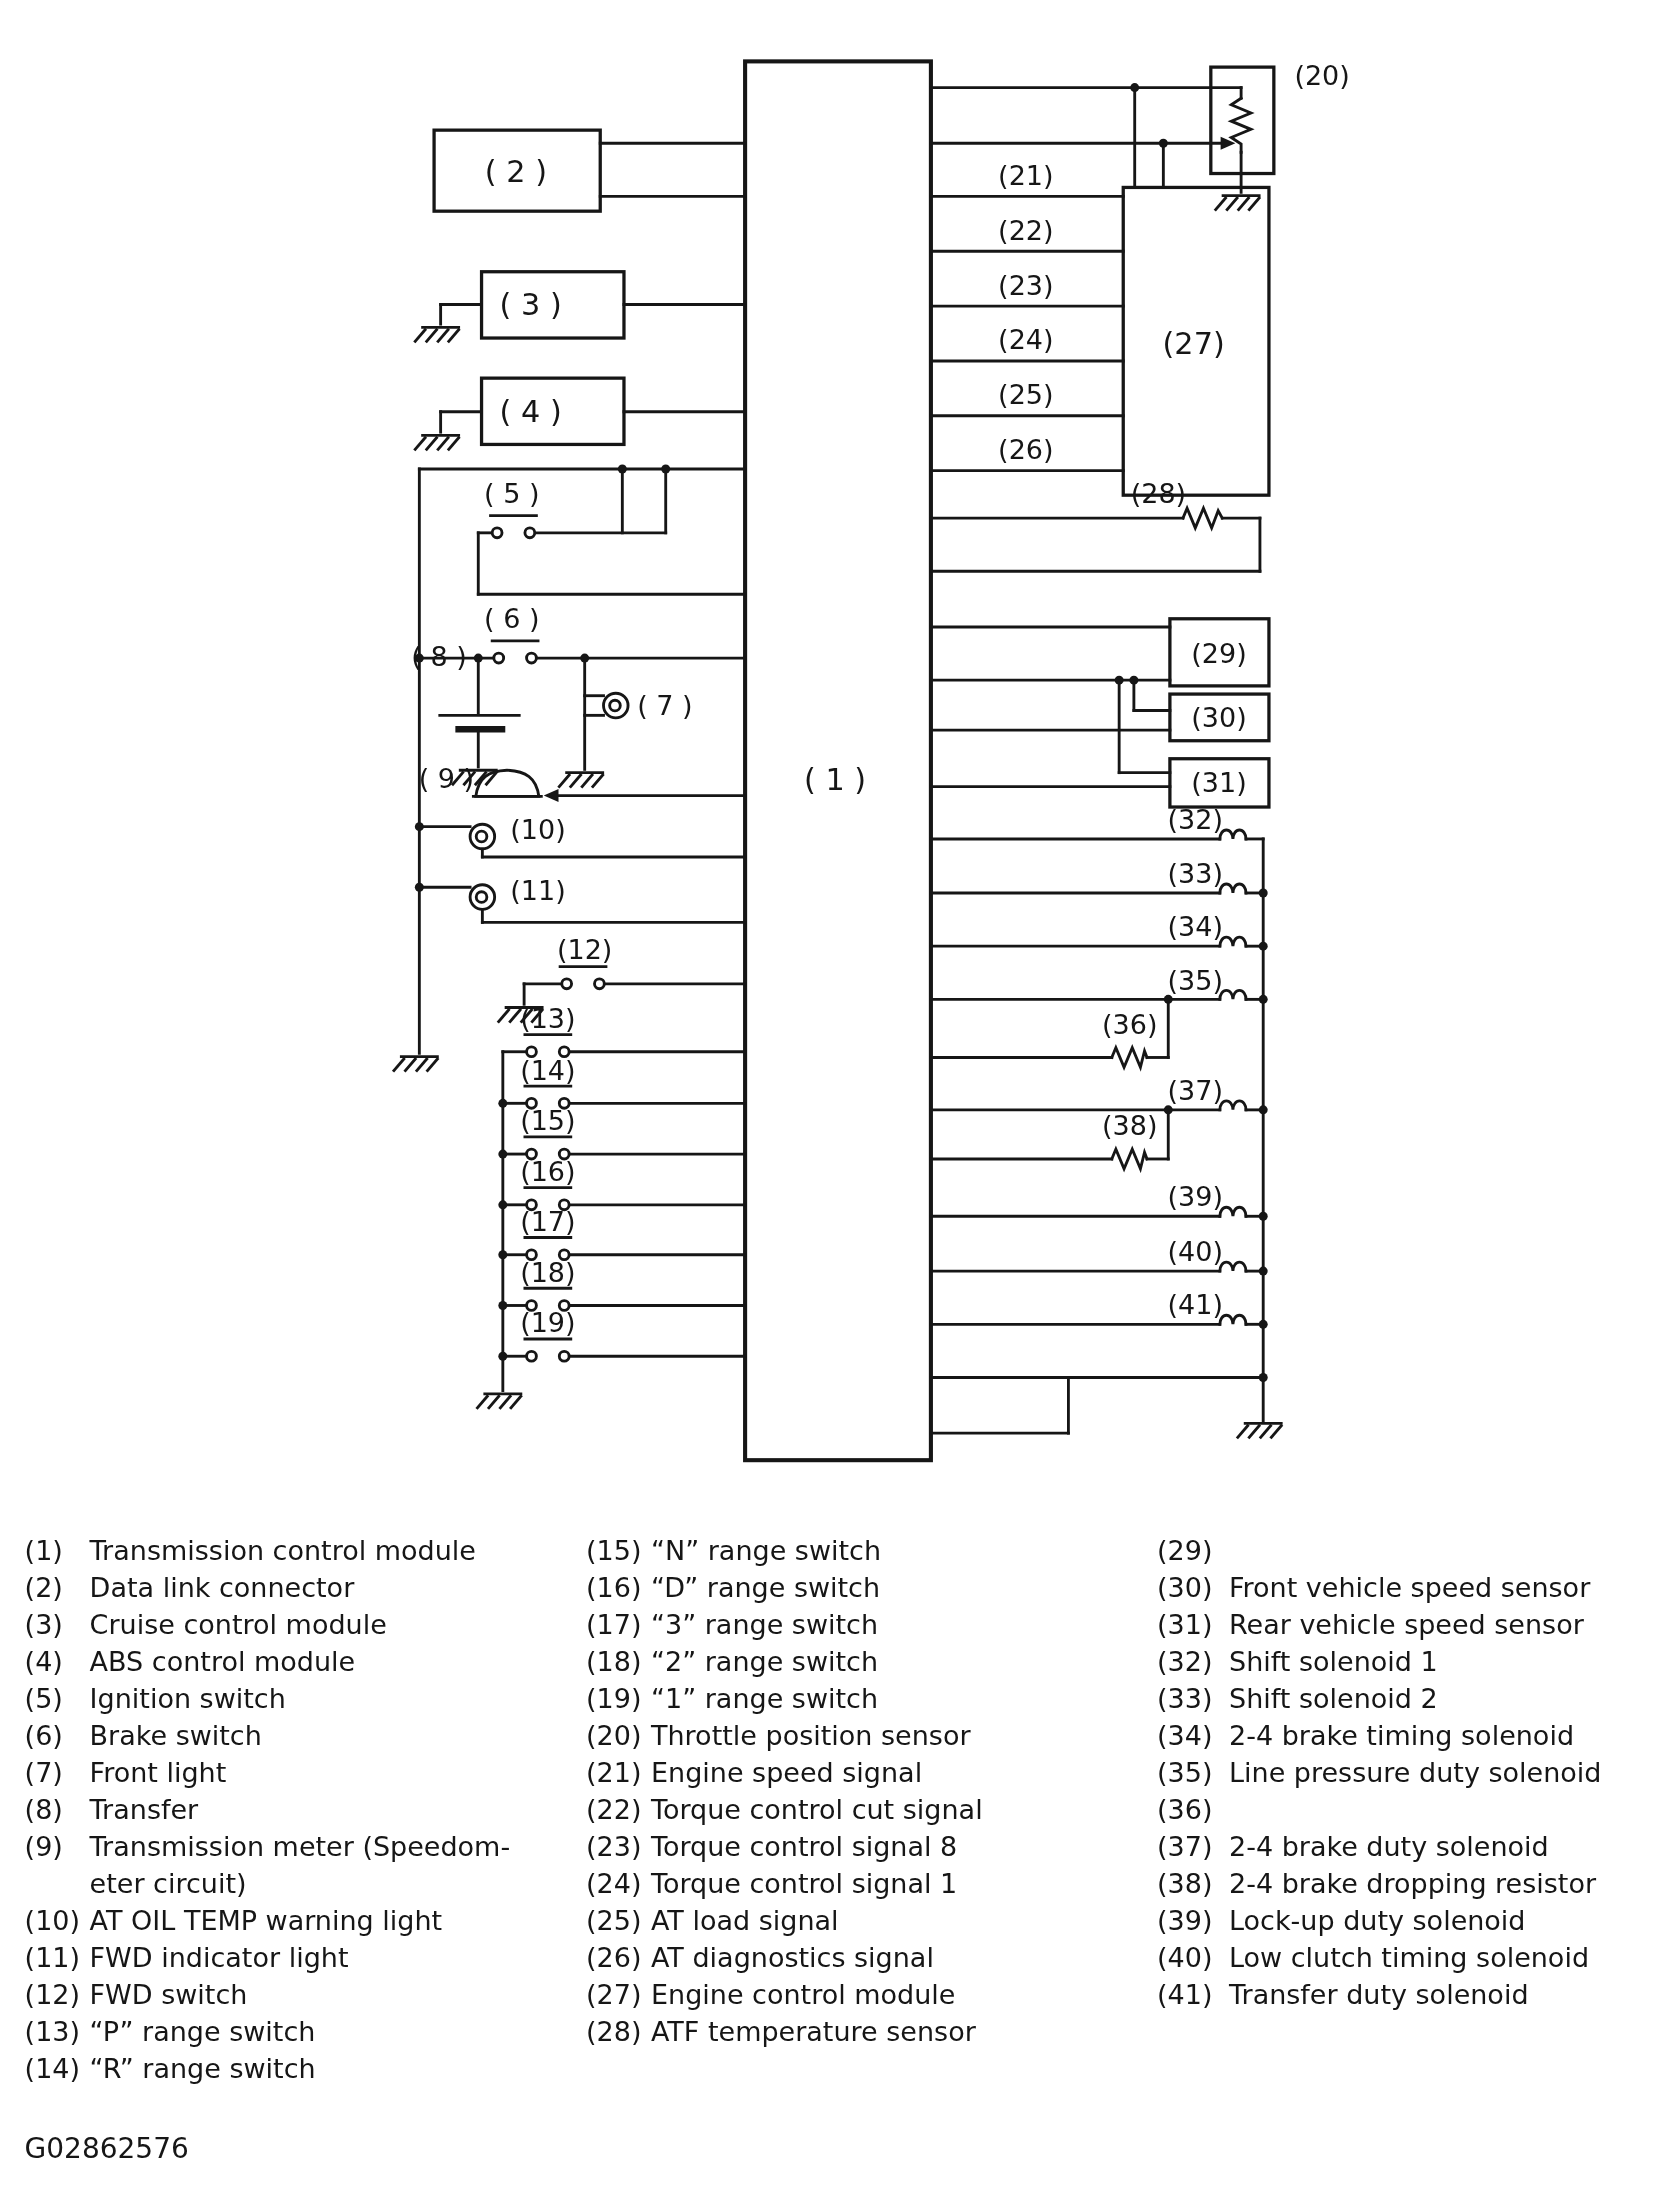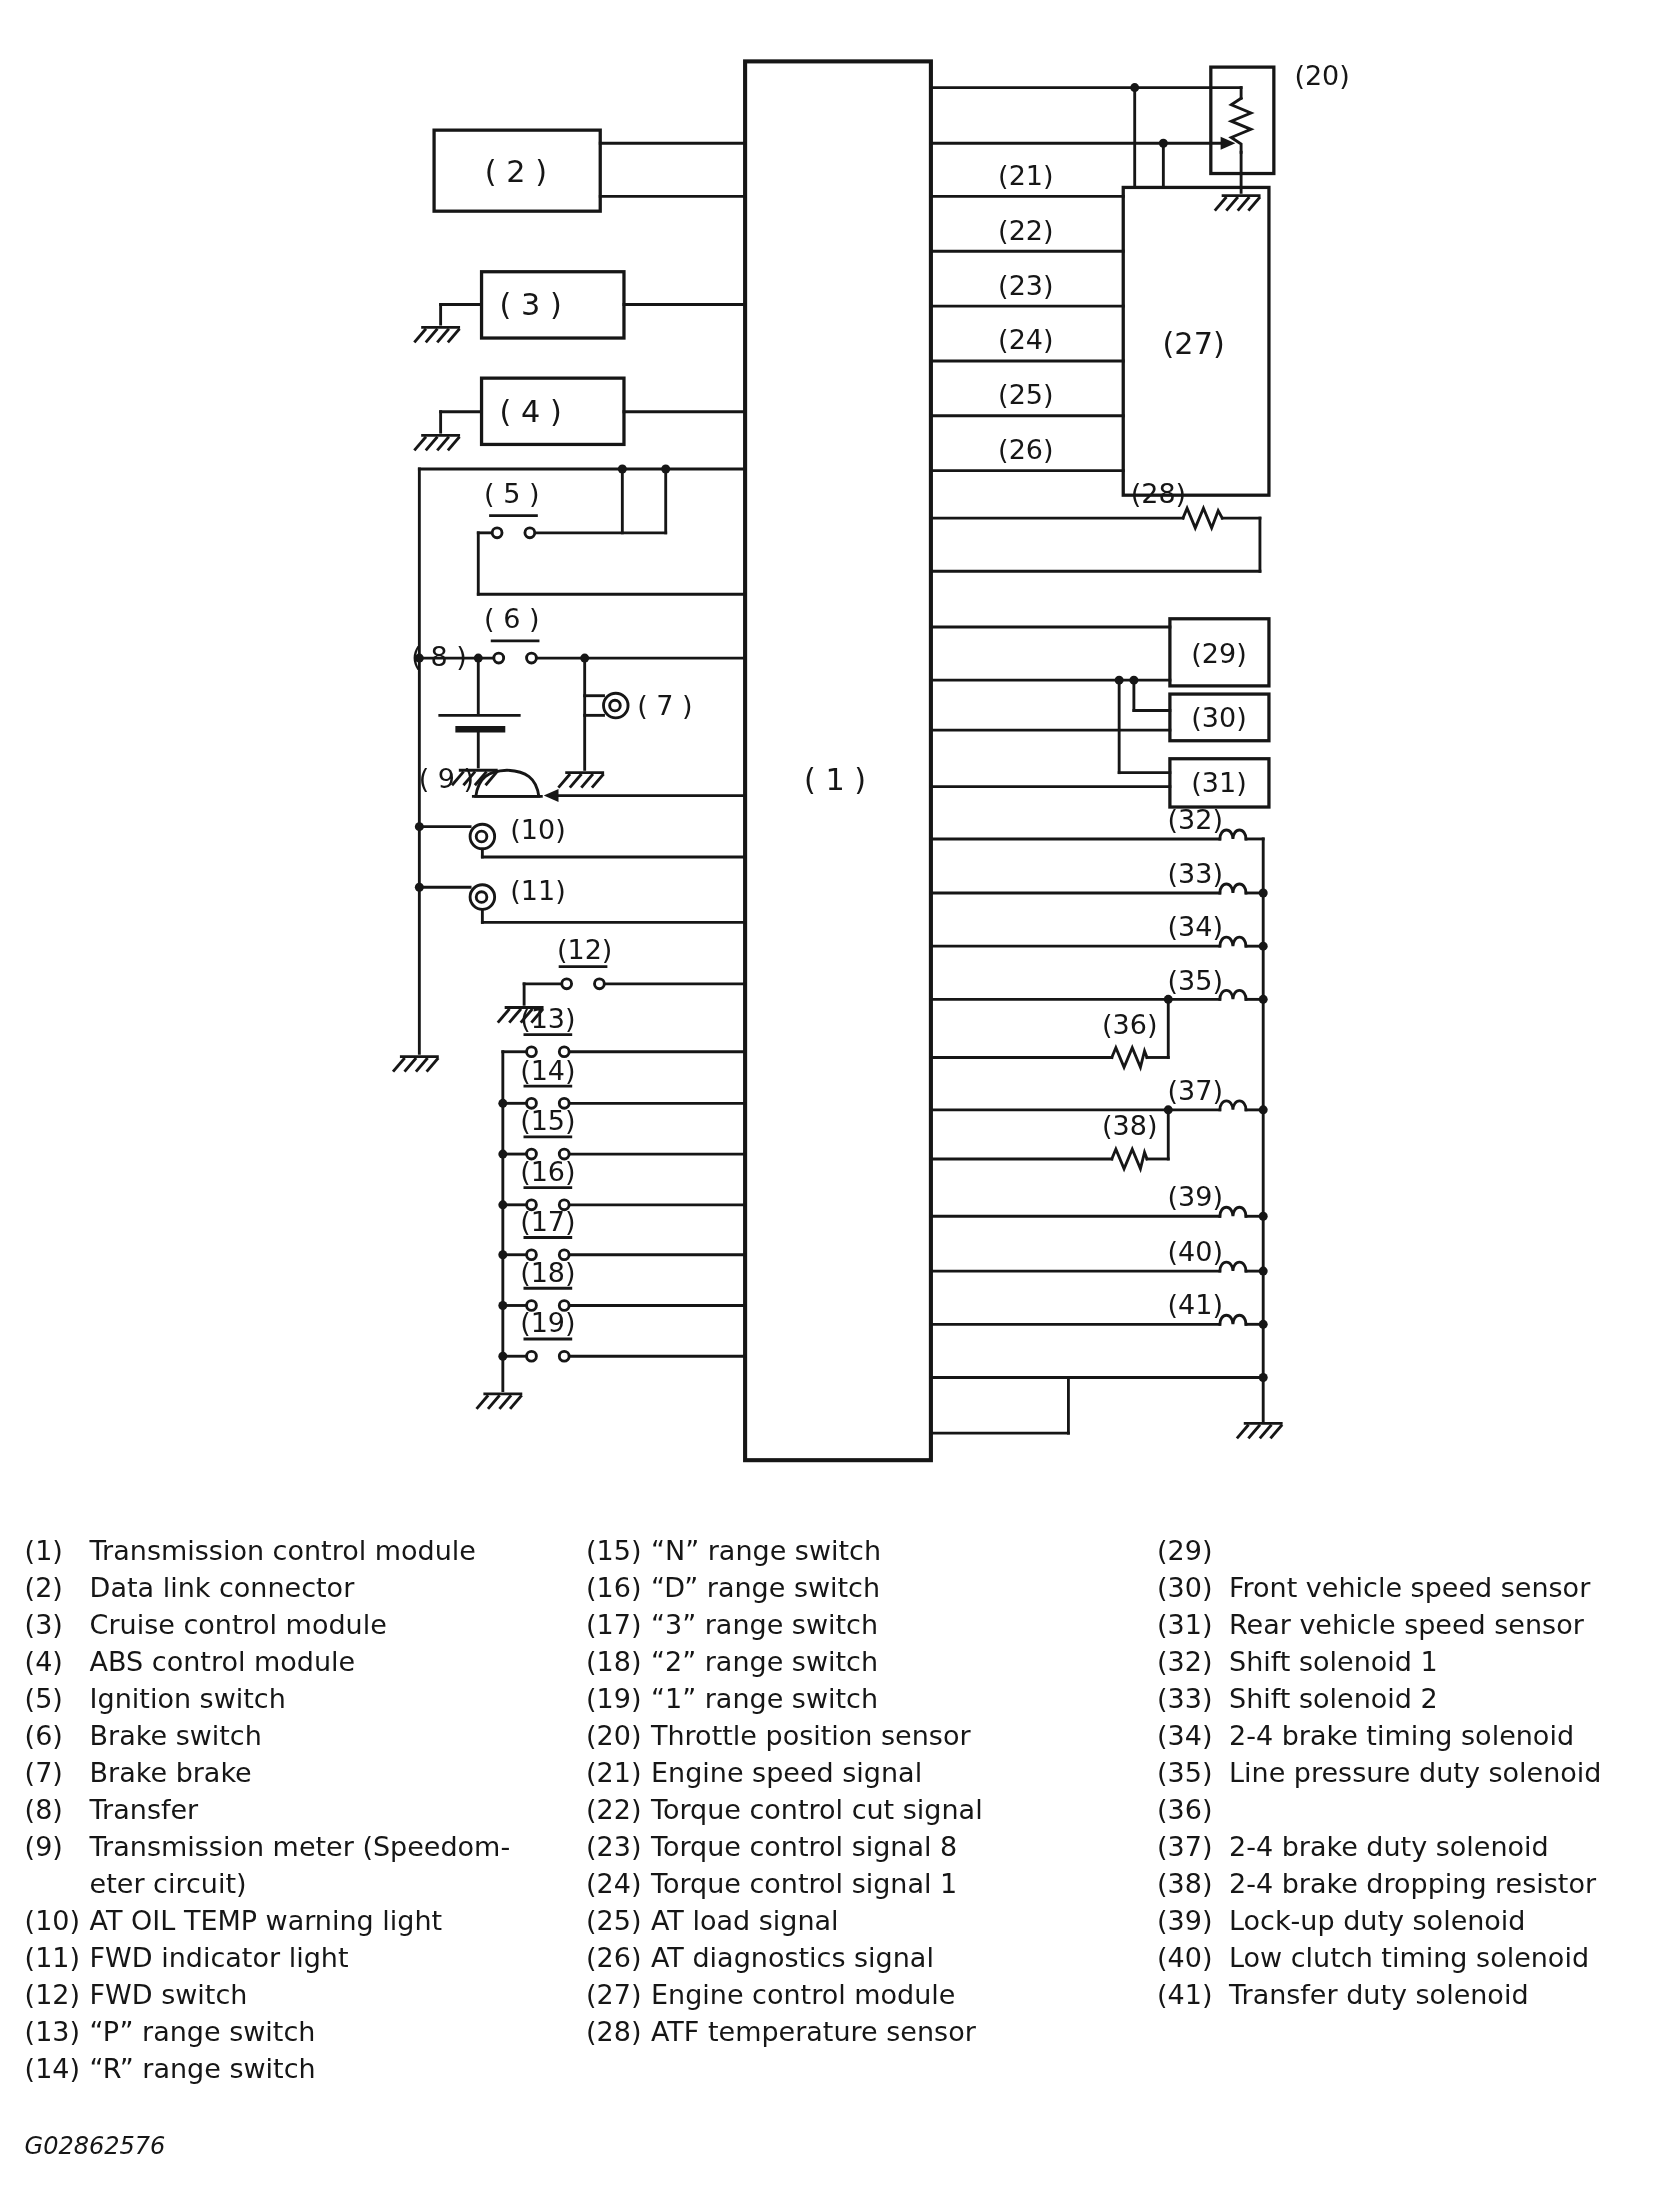--- a/index.html
+++ b/index.html
@@ -14,21 +14,21 @@
   text{fill:#161616;stroke:none;font-family:"DejaVu Sans",sans-serif;font-size:33px;text-anchor:middle;}
   text.big{font-size:37px;}
   .legend{position:absolute;font-size:27px;line-height:37px;}
   .lrow{display:flex;align-items:flex-start;}
   .lnum{flex:0 0 65px;}
   .c3col .lnum{flex:0 0 72px;}
   .ltext{white-space:pre-line;}
   .c1col{left:24.6px;top:1532px;width:524px;}
   .c2col{left:586px;top:1532px;width:540px;}
   .c3col{left:1157px;top:1532px;width:506px;}
-  .figid{position:absolute;left:24.6px;top:2132px;font-size:24px;font-style:italic;}
+  .figid{position:absolute;left:24.6px;top:2132px;font-size:28px;}
 </style>
 </head>
 <body>
 
 <div class="canvas">
 
 <svg width="1667" height="2205" viewBox="0 0 2036 2694">
   <defs>
     <g id="gnd">
       <line x1="-22" y1="0" x2="22" y2="0"></line>
@@ -334,21 +334,21 @@
   <div class="lrow">
         <span class="lnum">(5)</span>
         <span class="ltext">Ignition switch</span>
       </div>
   <div class="lrow">
         <span class="lnum">(6)</span>
         <span class="ltext">Brake switch</span>
       </div>
   <div class="lrow">
         <span class="lnum">(7)</span>
-        <span class="ltext">Brake brake</span>
+        <span class="ltext">Front light</span>
       </div>
   <div class="lrow">
         <span class="lnum">(8)</span>
         <span class="ltext">Transfer</span>
       </div>
   <div class="lrow">
         <span class="lnum">(9)</span>
         <span class="ltext">Transmission meter (Speedom-
 eter circuit)</span>
       </div>

